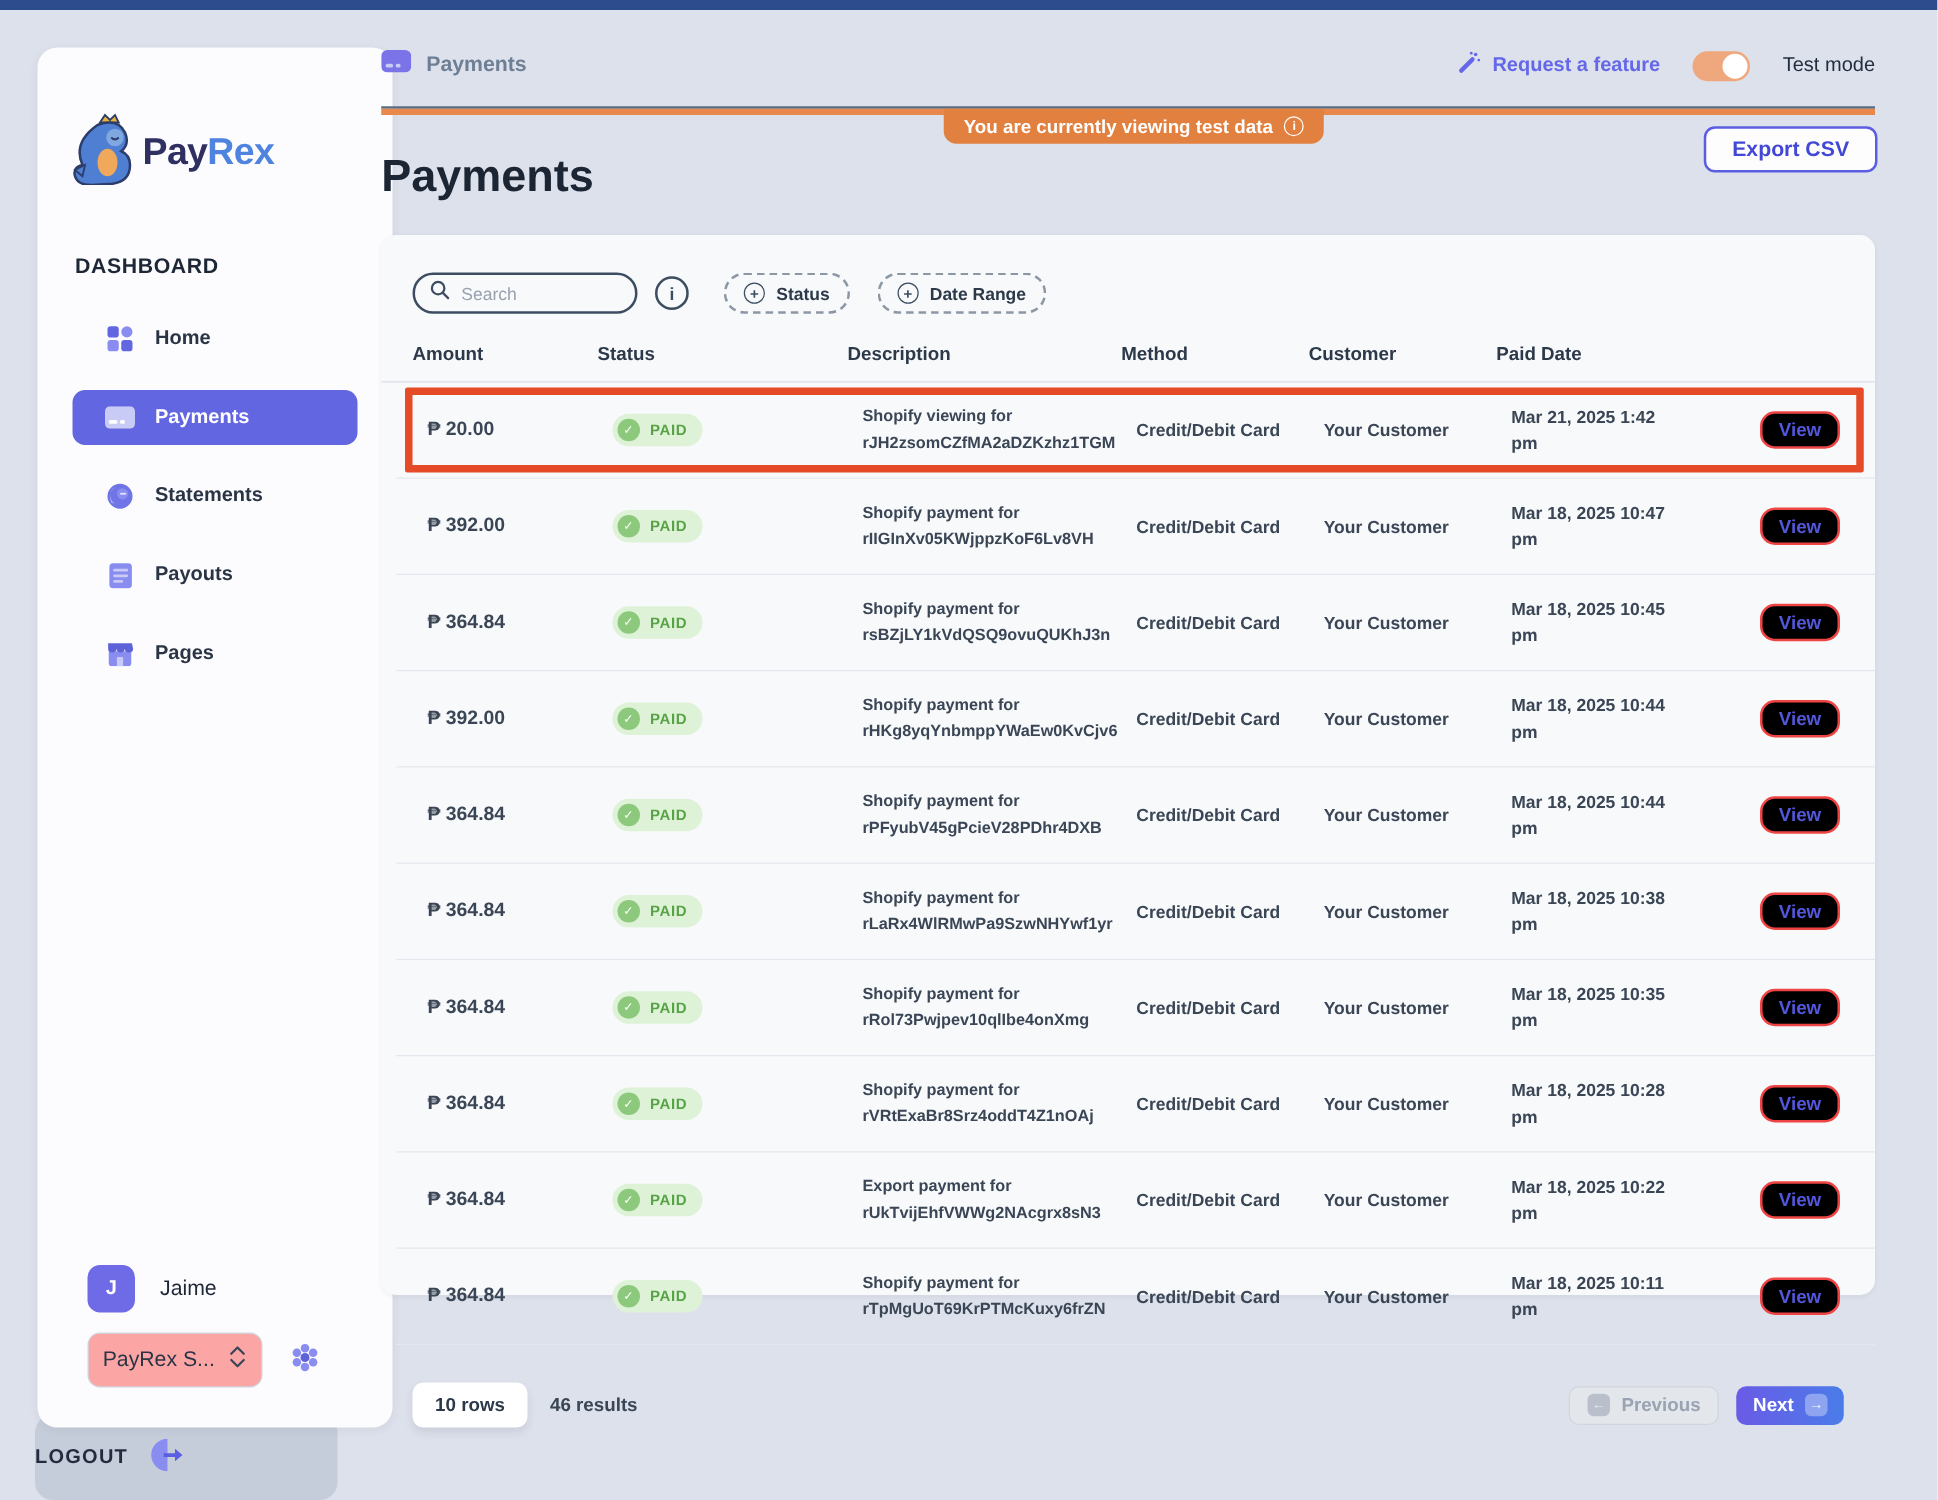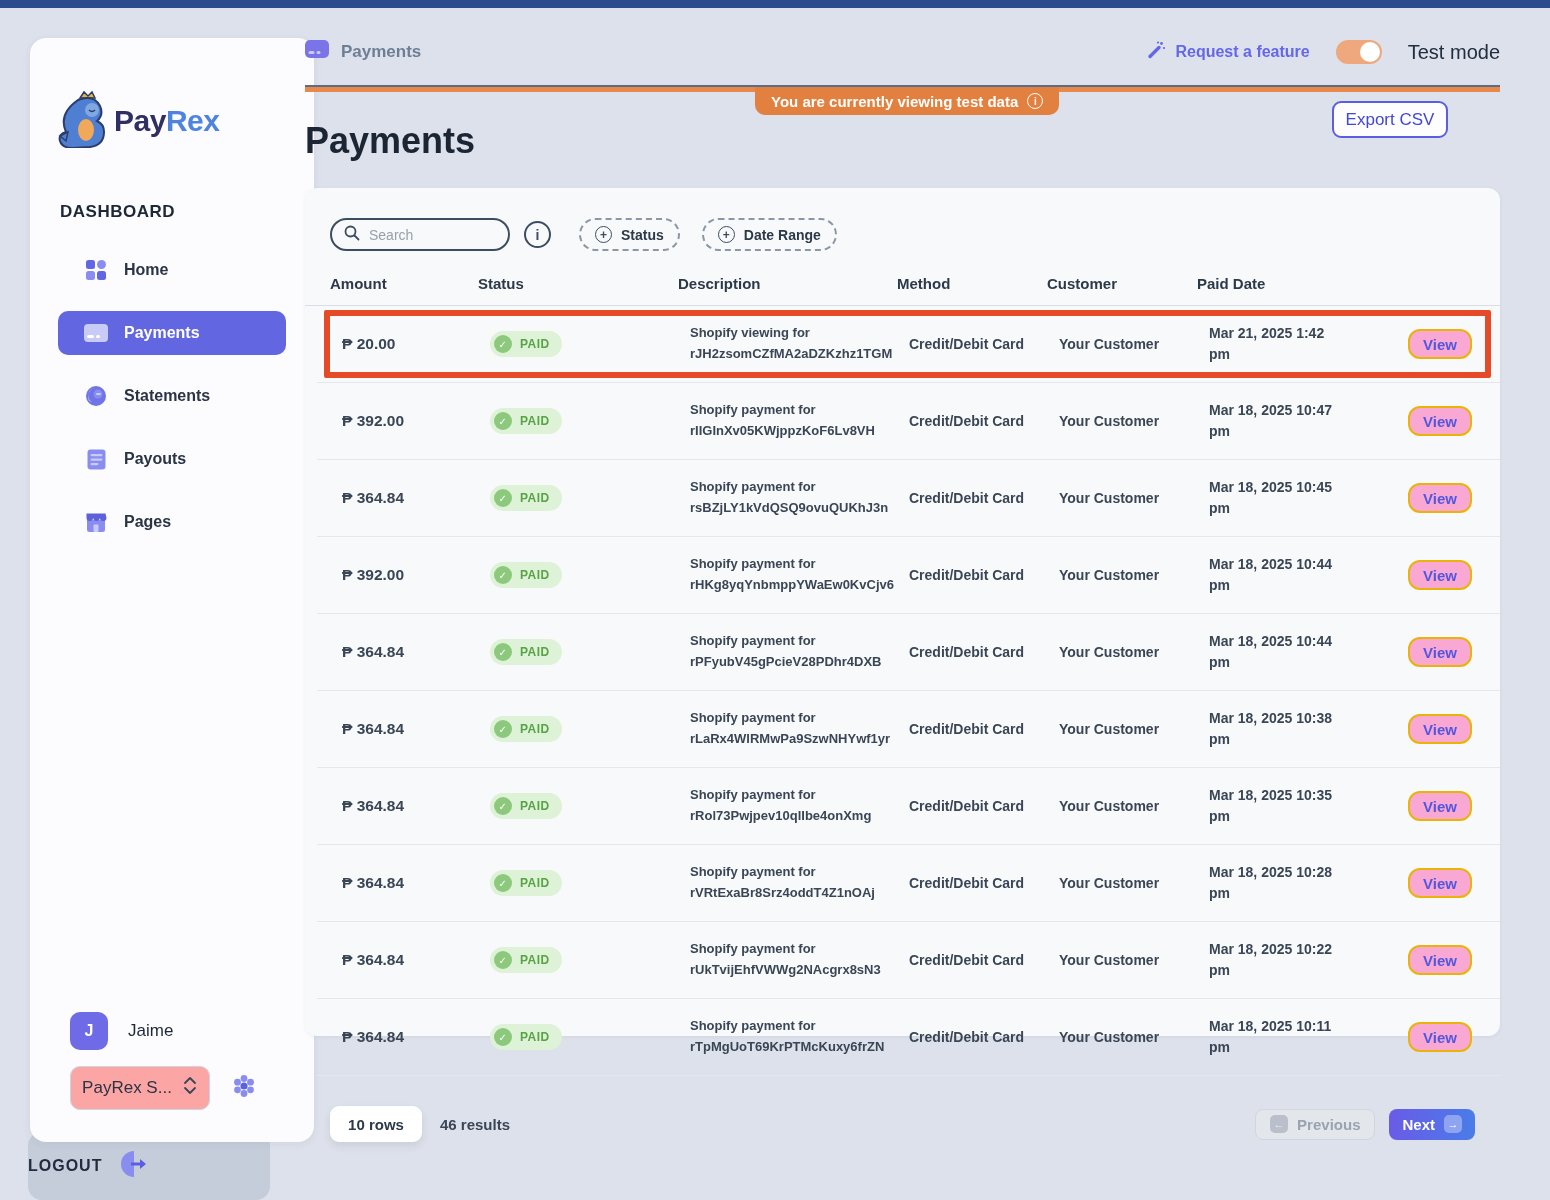--- a/index.html
+++ b/index.html
@@ -49,36 +49,36 @@
     font-size:17px; color:#2a3445; cursor:pointer;
   }
 
   
   .breadcrumb { position:absolute; left:305px; top:40px; display:flex; align-items:center; gap:12px;
     font-size:17px; font-weight:bold; color:#6e7e95; }
   .header-right { position:absolute; right:50px; top:40px; display:flex; align-items:center; gap:26px; }
   .request-feature { display:flex; align-items:center; gap:9px; font-size:16px; font-weight:bold; color:#6467e8; cursor:pointer; }
   .toggle { width:46px; height:24px; border-radius:12px; background:#efa87e; position:relative; cursor:pointer; }
   .toggle .knob { position:absolute; top:2px; left:24px; width:20px; height:20px; border-radius:50%; background:#fff; }
-  .test-mode-label { font-size:20px; color:#222d3f; }
+  .test-mode-label { font-size:16px; color:#222d3f; }
   .hdr-line   { position:absolute; left:305px; width:1195px; top:85px; height:2px; background:#5c6c82; }
   .hdr-orange { position:absolute; left:305px; width:1195px; top:87px; height:5px; background:#e8884b; }
   .test-banner {
     position:absolute; left:755px; top:87px; height:28px; padding:0 16px;
     background:#e2813f; border-radius:0 0 10px 10px;
     display:flex; align-items:center; gap:9px; color:#fff; font-size:15px; font-weight:bold;
   }
   .info-circle-w {
     width:16px; height:16px; border:1.5px solid #fff; border-radius:50%;
     display:flex; align-items:center; justify-content:center; font-size:10px; font-weight:bold; color:#fff;
   }
   .export-btn {
-    position:absolute; left:1332px; top:101px; width:116px; height:37px;
+    position:absolute; left:1363px; top:101px; width:139px; height:37px;
     background:#fdfdfe; border:2px solid #5b5ee0; border-radius:9px;
-    color:#4347d6; font-weight:normal; font-size:17px;
+    color:#4347d6; font-weight:bold; font-size:17px;
     display:flex; align-items:center; justify-content:center; cursor:pointer;
   }
   .page-title { position:absolute; left:305px; top:120px; font-size:36px; font-weight:bold; color:#1b2533; }
 
   
   .card {
     position:absolute; left:305px; top:188px; width:1195px; height:848px;
     background:#f8f9fb; border-radius:12px; box-shadow:0 1px 4px rgba(40,50,80,.06);
   }
   .filters { display:flex; align-items:center; margin:30px 0 0 25px; }
@@ -114,21 +114,21 @@
     height:26px; padding:0 12px 0 4px; background:#def2d7; border-radius:13px;
     font-size:12px; font-weight:bold; color:#58a346; letter-spacing:.5px; width:fit-content;
   }
   .badge .chk { width:18px; height:18px; border-radius:50%; background:#8cc97d; color:#fff;
     display:flex; align-items:center; justify-content:center; font-size:10px; }
   .cell-desc { width:205px; font-size:13px; font-weight:bold; color:#3a4655; line-height:1.6; }
   .cell-method, .cell-customer { font-size:14px; font-weight:bold; color:#3a4655; }
   .cell-date { width:132px; font-size:14px; font-weight:bold; color:#3a4655; line-height:1.5; }
   .cell-action { justify-self:end; padding-right:28px; }
   .view-btn {
-    width:64px; height:30px; background:#f9a8d4; border:2px solid #eab308; border-radius:12px;
+    width:64px; height:30px; background:#000000; border:2px solid #ef4444; border-radius:12px;
     color:#5357de; font-size:15px; font-weight:bold; display:flex; align-items:center; justify-content:center; cursor:pointer;
   }
 
   .pagination { display:flex; align-items:center; margin:30px 25px 0 25px; }
   .rows-pill { width:92px; height:36px; background:#fff; border-radius:9px; box-shadow:0 4px 8px rgba(40,50,80,.10);
     display:flex; align-items:center; justify-content:center; font-size:15px; font-weight:bold; color:#2c3949; cursor:pointer; }
   .results-label { margin-left:18px; font-size:15px; font-weight:bold; color:#3a4655; }
   .pg-spacer { flex:1; }
   .prev-btn { height:31px; padding:0 14px; background:#e3e6eb; border:1px solid #d1d5dc; border-radius:8px;
     display:flex; align-items:center; gap:9px; font-size:15px; font-weight:bold; color:#9aa3b2; cursor:pointer; }
@@ -471,21 +471,21 @@
   </div>
 
   <div class="grid-cols row">
     <span class="cell-amount">₱ 364.84</span>
     <span class="badge-cell">
       <span class="badge">
         <span class="chk">✓</span>
         <span>PAID</span>
       </span>
     </span>
-    <span class="cell-desc">Shopify payment for rUkTvijEhfVWWg2NAcgrx8sN3</span>
+    <span class="cell-desc">Export payment for rUkTvijEhfVWWg2NAcgrx8sN3</span>
     <span class="cell-method">Credit/Debit Card</span>
     <span class="cell-customer">Your Customer</span>
     <span class="cell-date">Mar 18, 2025 10:22 pm</span>
     <span class="cell-action">
       <button class="view-btn">View</button>
     </span>
   </div>
 
   <div class="grid-cols row">
     <span class="cell-amount">₱ 364.84</span>

